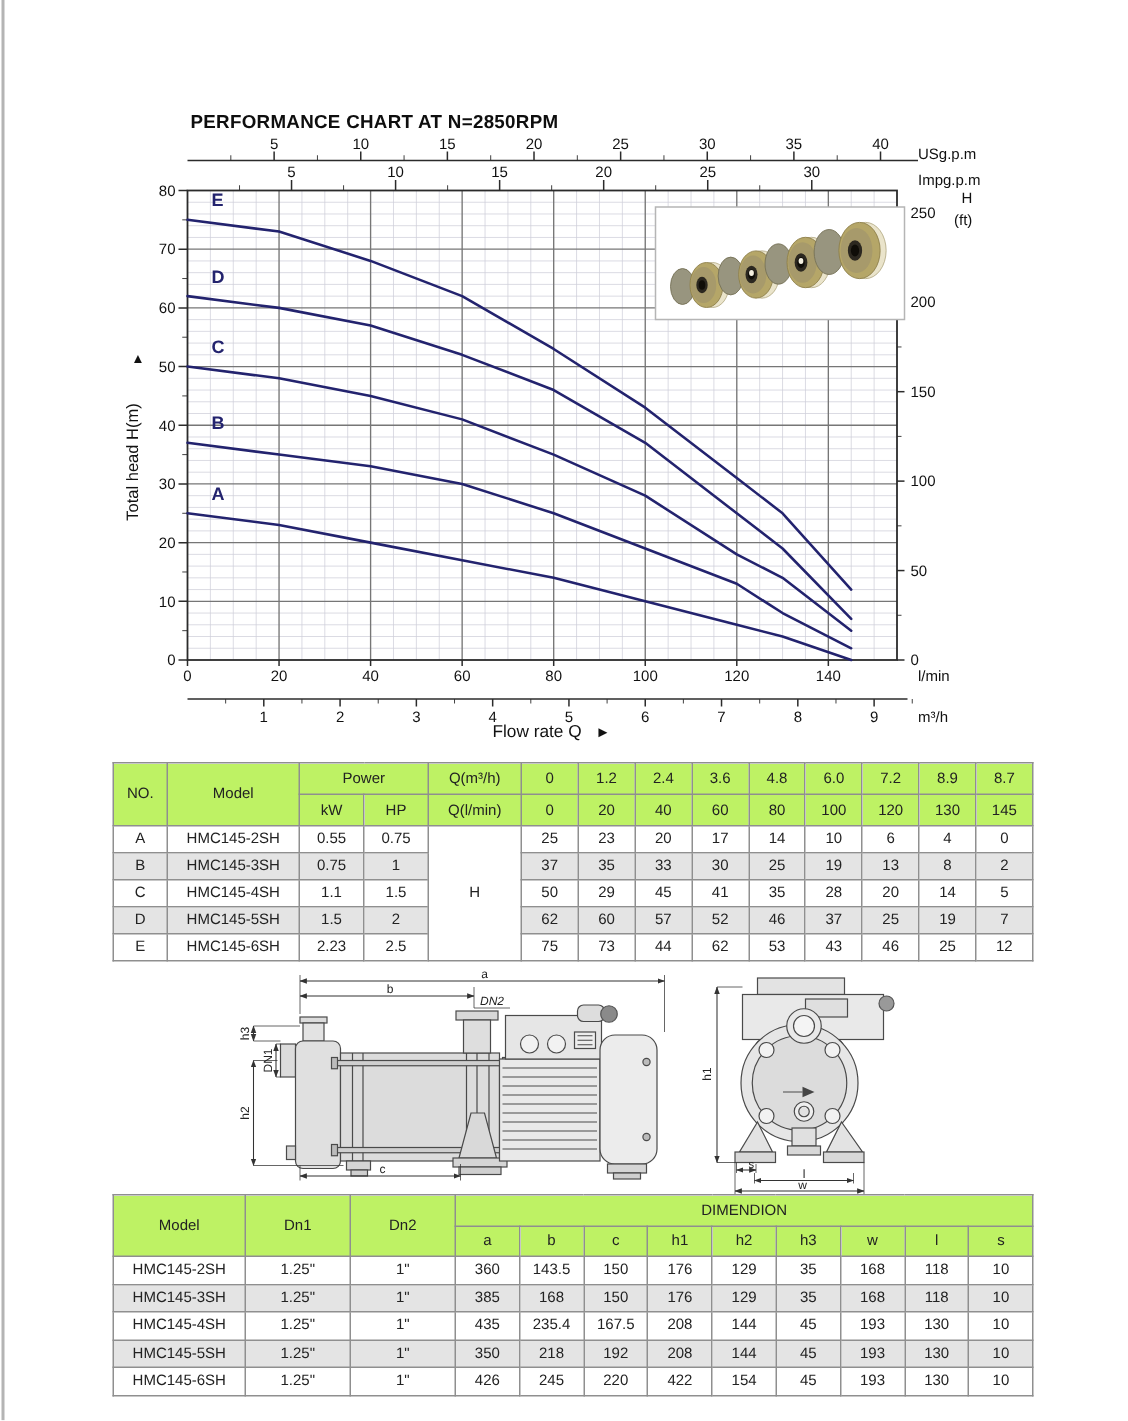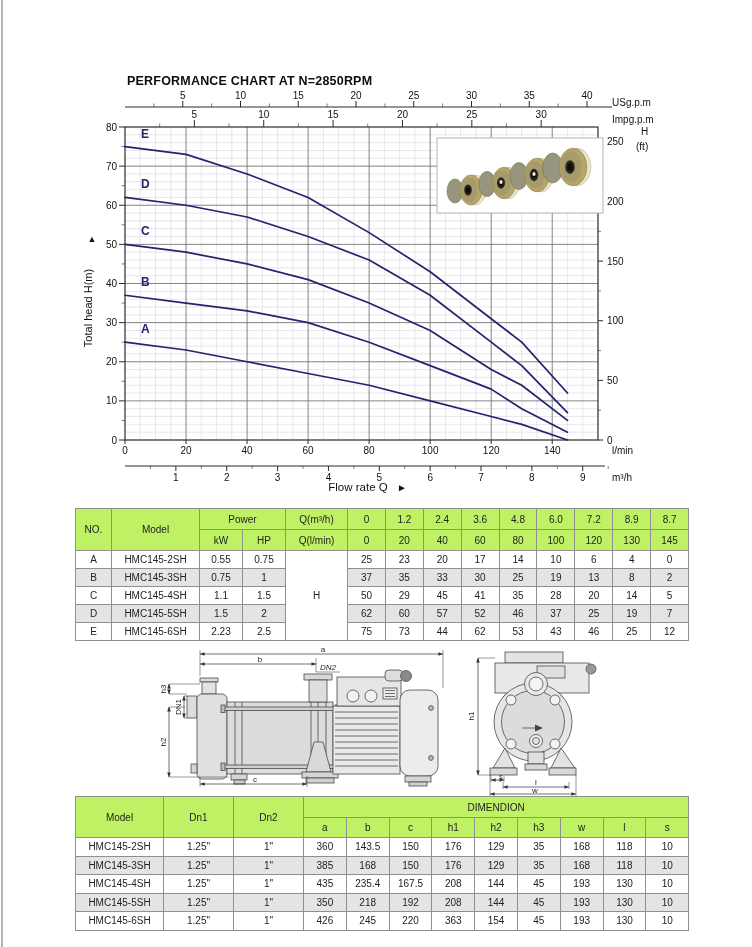--- a/index.html
+++ b/index.html
@@ -641,21 +641,21 @@
           <td>130</td>
           <td>10</td>
         </tr>
         <tr>
           <td>HMC145-6SH</td>
           <td>1.25"</td>
           <td>1"</td>
           <td>426</td>
           <td>245</td>
           <td>220</td>
-          <td>363</td>
+          <td>422</td>
           <td>154</td>
           <td>45</td>
           <td>193</td>
           <td>130</td>
           <td>10</td>
         </tr>
       </tbody>
     </table>
 </div>
 

